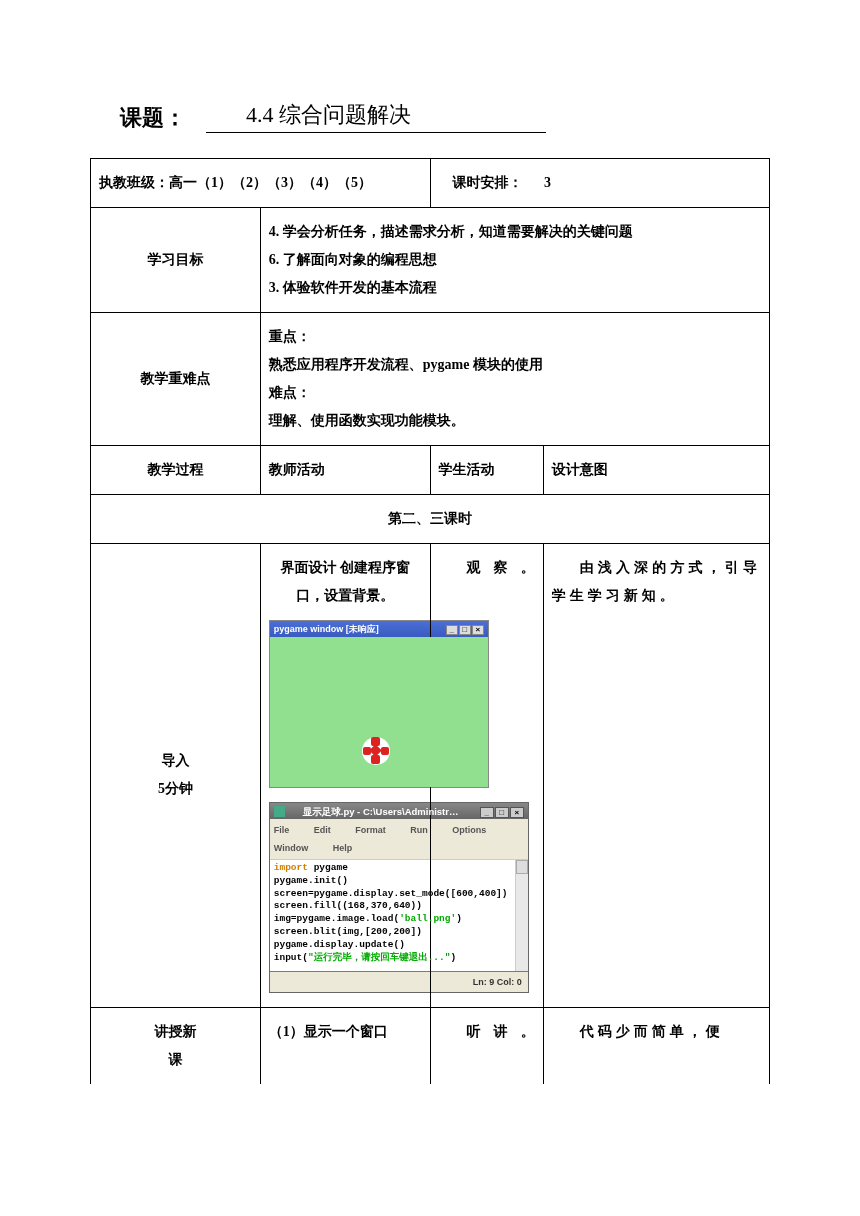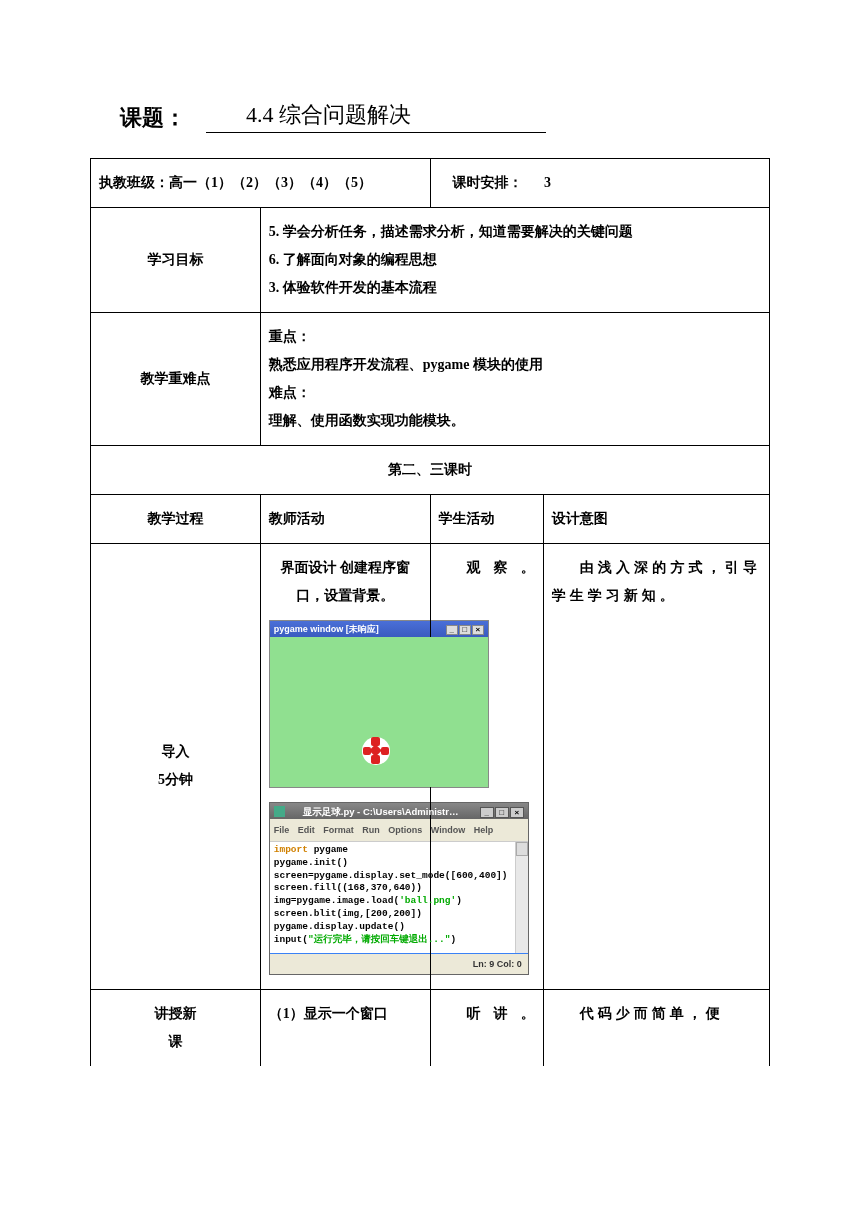--- a/index.html
+++ b/index.html
@@ -136,21 +136,21 @@
     text-align: center; line-height: 9px; color: #000; font-size: 8px;
   }
   .idle-menu {
     background: #ece9d8;
     padding: 2px 4px;
     color: #555;
     font-family: Tahoma, sans-serif;
     font-size: 9px;
     border-bottom: 1px solid #ccc;
   }
-  .idle-menu span { margin-right: 6px; }
+  .idle-menu span { margin-right: 22px; }
   .idle-code {
     padding: 2px 4px 6px 4px;
     line-height: 1.35;
     white-space: pre;
     position: relative;
     min-height: 110px;
   }
   .idle-scroll {
     position: absolute; right: 0; top: 0; bottom: 0; width: 13px;
     background: #e8e8e8; border-left: 1px solid #ccc;
@@ -185,45 +185,45 @@
     </td>
     <td colspan="3">
       <span style="margin-left:14px;">课时安排：</span>
       <span style="margin-left:18px;">3</span>
     </td>
   </tr>
 
   <tr>
     <td class="col-label">学习目标</td>
     <td colspan="4">
-      <div>5. 学会分析任务，描述需求分析，知道需要解决的关键问题</div>
+      <div>4. 学会分析任务，描述需求分析，知道需要解决的关键问题</div>
       <div>6. 了解面向对象的编程思想</div>
       <div>3. 体验软件开发的基本流程</div>
     </td>
   </tr>
 
   <tr>
     <td class="col-label">教学重难点</td>
     <td colspan="4">
       <div>重点：</div>
       <div>熟悉应用程序开发流程、pygame 模块的使用</div>
       <div>难点：</div>
       <div>理解、使用函数实现功能模块。</div>
     </td>
   </tr>
 
   <tr>
-    <td colspan="5" class="center">第二、三课时</td>
-  </tr>
-
-  <tr>
     <td class="col-label">教学过程</td>
     <td>教师活动</td>
     <td class="col-student">学生活动</td>
     <td class="col-design" colspan="2">设计意图</td>
+  </tr>
+
+  <tr>
+    <td colspan="5" class="center">第二、三课时</td>
   </tr>
 
   <tr>
     <td class="col-label">
       <div>导入</div>
       <div>5分钟</div>
     </td>
     <td class="teacher-cell">
       <div class="section-title">界面设计  创建程序窗口，设置背景。</div>
 

